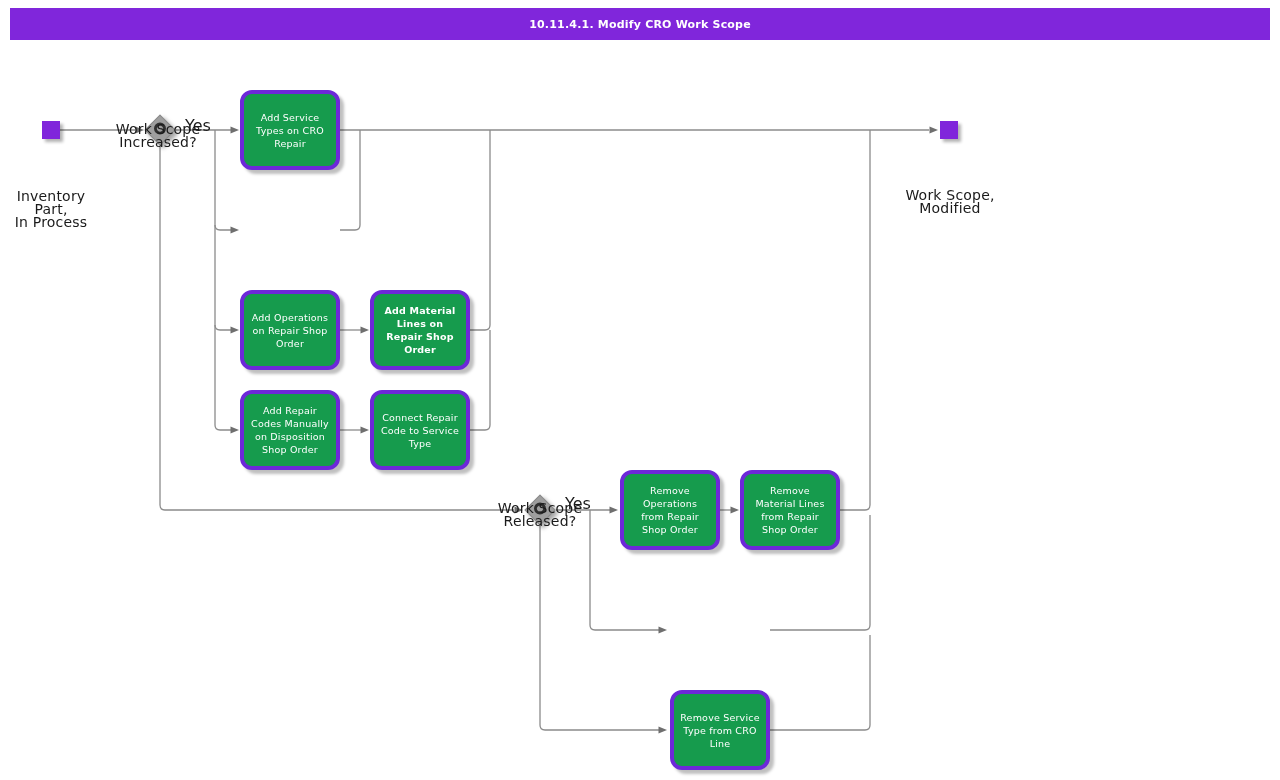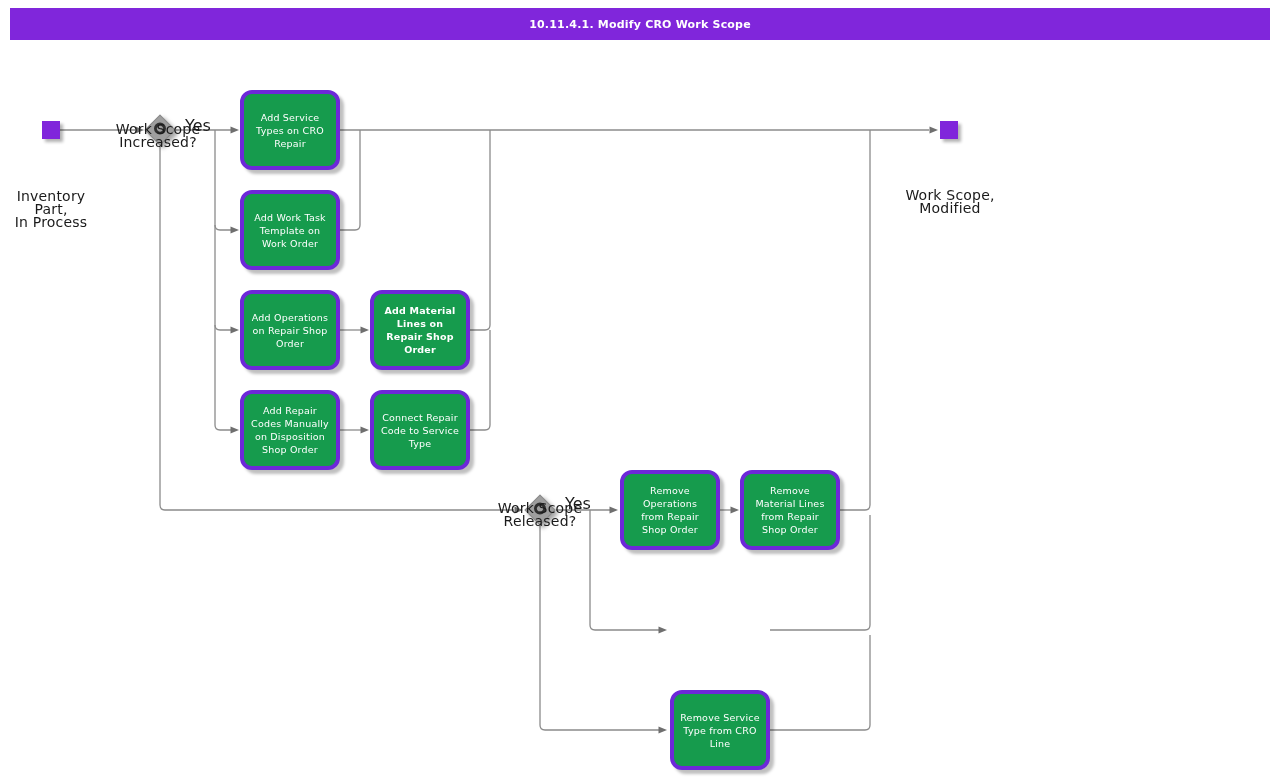--- a/index.html
+++ b/index.html
@@ -120,21 +120,20 @@
   <div class="diamond-wrap" style="left:525px; top:495px;">
     <div class="diamond">
         <div class="ring"></div>
       </div>
   </div>
   <div class="lbl" style="left:490px; top:461px; width:100px;">Work Scope
 Released?</div>
   <div class="yes" style="left:565px; top:494px;">Yes</div>
 
   <div class="activity" style="left:240px; top:90px;">Add Service Types on CRO Repair</div>
-  <div class="activity" style="left:240px; top:190px;">Add Work Task Template on Work Order</div>
   <div class="activity" style="left:240px; top:290px;">Add Operations on Repair Shop Order</div>
   <div class="activity" style="left:370px; top:290px;font-weight:bold;">Add Material Lines on Repair Shop Order</div>
   <div class="activity" style="left:240px; top:390px;">Add Repair Codes Manually on Disposition Shop Order</div>
   <div class="activity" style="left:370px; top:390px;">Connect Repair Code to Service Type</div>
   <div class="activity" style="left:620px; top:470px;">Remove Operations from Repair Shop Order</div>
   <div class="activity" style="left:740px; top:470px;">Remove Material Lines from Repair Shop Order</div>
   <div class="activity" style="left:670px; top:690px;">Remove Service Type from CRO Line</div>
 
 
 </div>

